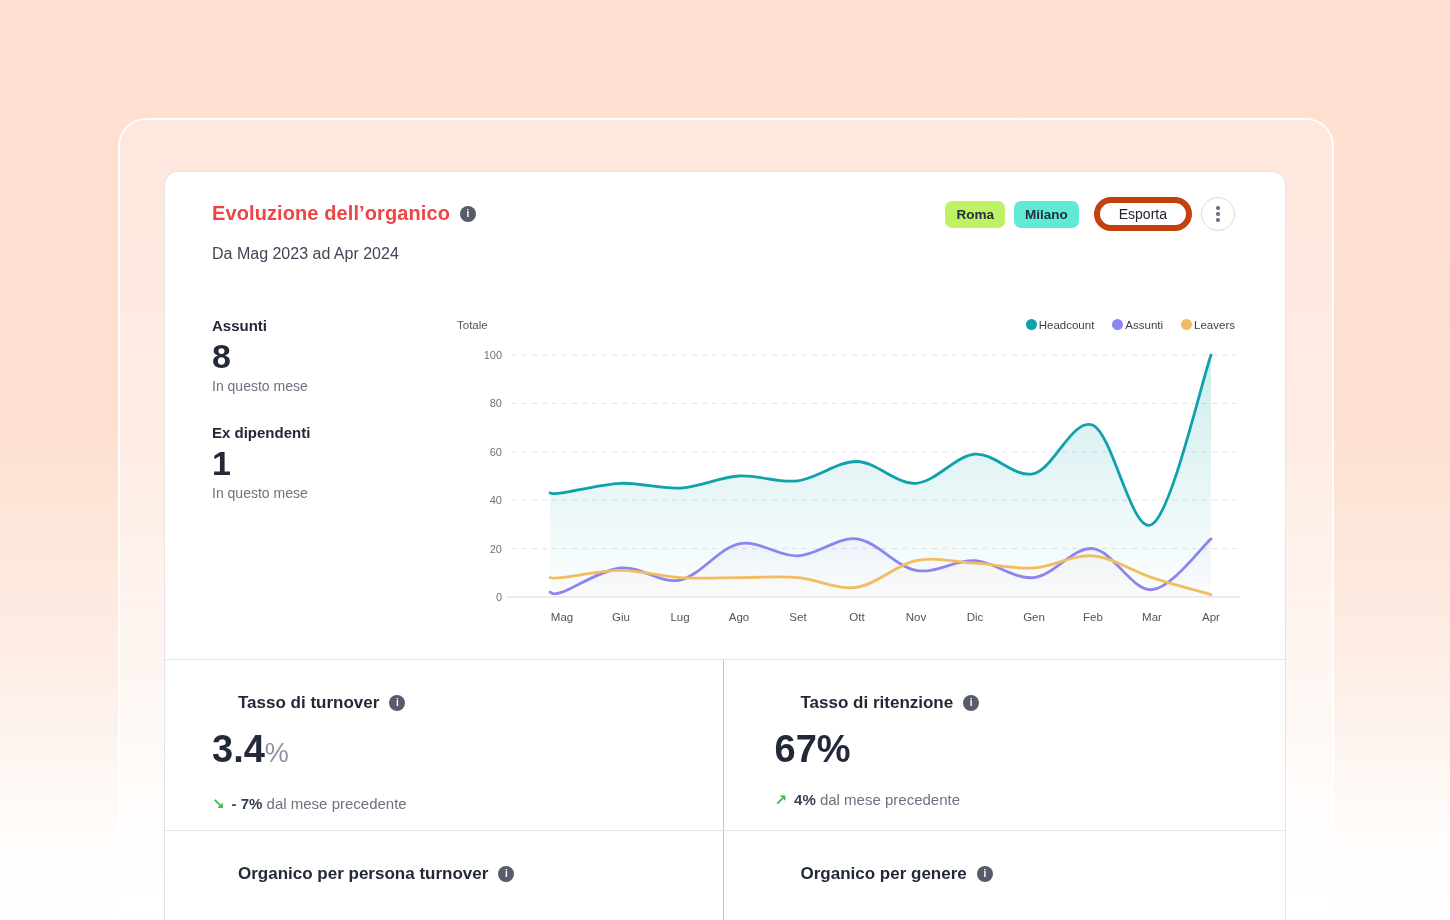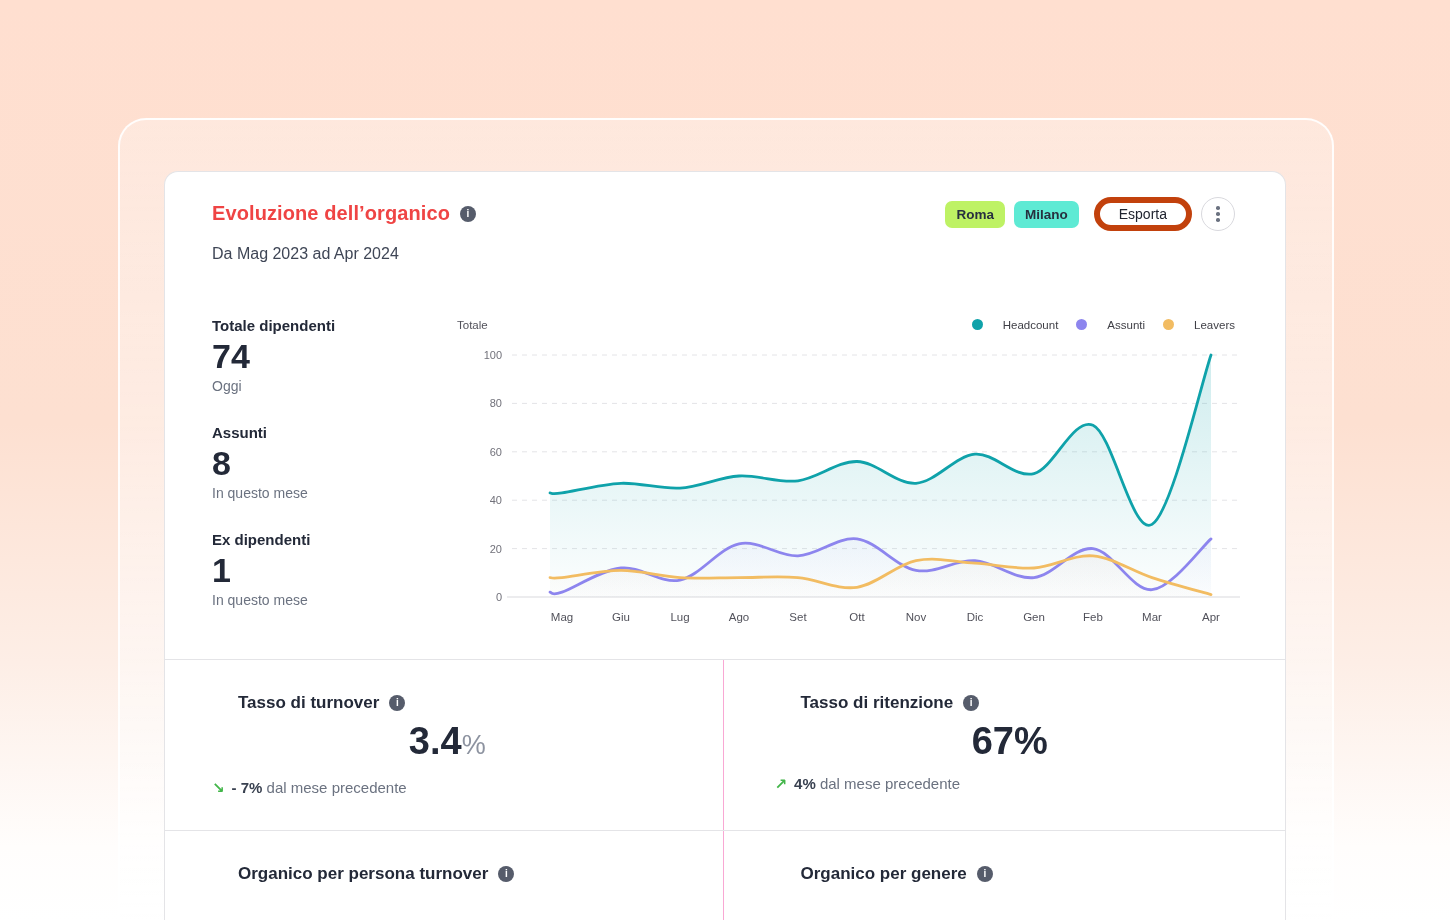--- a/index.html
+++ b/index.html
@@ -50,31 +50,31 @@
   .chart-body { display:flex; margin-top:54px; }
   .stats-col { width:245px; flex:none; }
   .stat { margin-bottom:30px; }
   .stat-label { font-size:15px; font-weight:700; color:#232938; }
   .stat-value { font-size:34px; font-weight:700; color:#232938; line-height:40px; margin-top:2px; }
   .stat-sub { font-size:14px; color:#6b7280; margin-top:2px; }
   .chart-area { flex:1; min-width:0; }
   .chart-top { display:flex; justify-content:space-between; align-items:center; height:15px; }
   .axis-title { font-size:11.5px; color:#52525b; }
   .legend { display:flex; align-items:center; gap:18px; }
-  .legend-item { display:flex; align-items:center; gap:20px; font-size:11.5px; color:#3f3f46; }
+  .legend-item { display:flex; align-items:center; gap:2px; font-size:11.5px; color:#3f3f46; }
   .legend-dot { width:11px; height:11px; border-radius:50%; flex:none; }
   svg.chart { display:block; margin-top:13px; font-family:"Liberation Sans","DejaVu Sans",sans-serif; }
   
   .grid-row { display:flex; border-top:1px solid #e4e4e7; }
   .row-kpi { height:171px; }
   .row-bottom { height:93px; }
   .cell { flex:1; padding:33px 40px 0 47px; }
   .cell + .cell { border-left:1px solid #f9a8d4; padding-left:51px; }
   .cell-title { font-size:17px; font-weight:700; color:#232938; display:flex; align-items:center; gap:10px;margin-left:26px; }
-  .kpi-value { font-size:38px; font-weight:700; color:#232938; margin-top:7px; line-height:42px;text-align:center; }
+  .kpi-value { font-size:38px; font-weight:700; color:#232938; margin-top:7px; line-height:58px; }
   .kpi-unit-muted { font-size:27px; font-weight:400; color:#8d93a0; }
   .trend { margin-top:13px; font-size:15px; color:#6b7280; display:flex; align-items:center; gap:7px; }
   .trend-arrow { color:#43b64a; font-size:15px; font-weight:700; line-height:1; }
   .trend-strong { color:#394150; font-weight:700; }
 </style>
 </head>
 <body>
 
 <div class="frame">
   <div class="dashboard">
@@ -95,25 +95,20 @@
           <div class="btn-kebab">
             <i></i>
             <i></i>
             <i></i>
           </div>
         </div>
       </div>
 
       <div class="chart-body">
         <div class="stats-col">
-          <div class="stat">
-            <div class="stat-label">Totale dipendenti</div>
-            <div class="stat-value">74</div>
-            <div class="stat-sub">Oggi</div>
-          </div>
           <div class="stat">
             <div class="stat-label">Assunti</div>
             <div class="stat-value">8</div>
             <div class="stat-sub">In questo mese</div>
           </div>
           <div class="stat">
             <div class="stat-label">Ex dipendenti</div>
             <div class="stat-value">1</div>
             <div class="stat-sub">In questo mese</div>
           </div>

